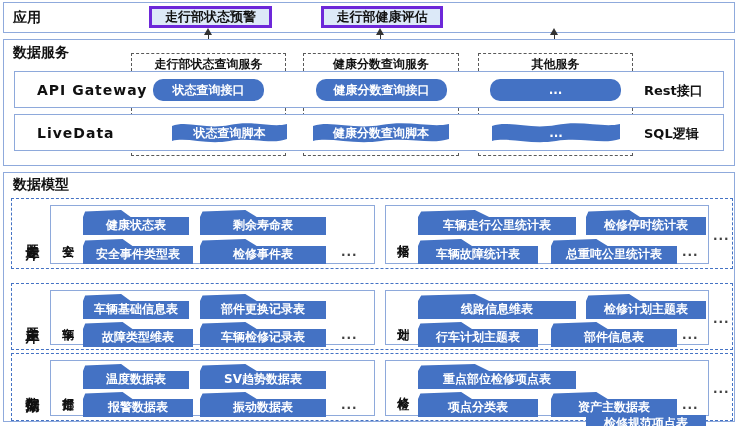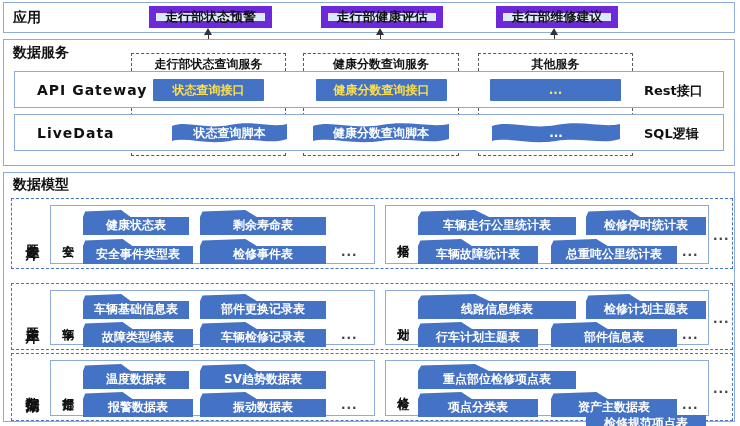--- a/index.html
+++ b/index.html
@@ -1,33 +1,33 @@
 <!DOCTYPE html>
 <html><head>
 <meta charset="utf-8">
 <style>
   html,body{margin:0;padding:0;background:#fff;}
   .canvas{position:relative;width:740px;height:426px;background:#fff;
     font-family:"DejaVu Sans","Liberation Sans",sans-serif;color:#111;overflow:hidden;}
   .section{position:absolute;border:1.5px solid #8FAADC;background:#fff;box-sizing:border-box;}
   .sec-title{position:absolute;font-size:14px;font-weight:bold;color:#111;white-space:nowrap;}
   
-  .btn{position:absolute;height:22px;background:#DCE9F8;border:7px solid #6d28d9;box-sizing:border-box;
+  .btn{position:absolute;height:22px;background:#DCE9F8;border:3px solid #6d28d9;box-sizing:border-box;
     display:flex;align-items:center;justify-content:center;font-size:13px;font-weight:600;}
   
   .arrow{position:absolute;width:9px;height:24px;}
   .arrow .shaft{position:absolute;left:4px;top:6px;width:1px;height:18px;background:#333;}
   .arrow .head{position:absolute;left:0;top:0;width:0;height:0;
     border-left:4.5px solid transparent;border-right:4.5px solid transparent;border-bottom:7px solid #333;}
   
   .dash-group{position:absolute;border:1px dashed #595959;box-sizing:border-box;}
   .dash-caption{margin-top:2px;text-align:center;font-size:12px;font-weight:600;color:#111;}
   .svc-row{position:absolute;border:1px solid #8EA9DB;box-sizing:border-box;display:flex;align-items:center;background:#fff;}
   .svc-label{padding-left:22px;font-size:14px;font-weight:bold;letter-spacing:1px;white-space:nowrap;}
-  .pill{position:absolute;height:22px;background:#4472C4;border-radius:1px;color:#fde047;
+  .pill{position:absolute;height:22px;background:#4472C4;border-radius:10px;color:#ffffff;
     display:flex;align-items:center;justify-content:center;font-size:12px;font-weight:600;}
   .wave{position:absolute;}
   .wave svg{position:absolute;left:0;top:0;width:100%;height:100%;}
   .wave .lbl{position:absolute;left:0;top:53%;width:100%;transform:translateY(-50%);
     text-align:center;color:#fff;font-size:12px;font-weight:600;}
   .type-label{position:absolute;font-size:13px;font-weight:600;white-space:nowrap;}
   
   .model-row{position:absolute;border:1px dashed #4472C4;box-sizing:border-box;}
   .row-vlabel{position:absolute;left:8px;top:0;height:100%;width:26px;display:flex;align-items:center;justify-content:center;
     writing-mode:vertical-rl;text-orientation:upright;font-size:14px;font-weight:bold;letter-spacing:1px;}
@@ -41,21 +41,20 @@
 </style>
 </head>
 <body>
 
 <div class="canvas">
 
   <div class="section" style="left:3px;top:2px;width:732px;height:31px;">
     <div class="sec-title" style="left:9px;top:6px;text-align:right;">应用</div>
     <div class="btn" style="left:145px;top:3px;width:123px;">走行部状态预警</div>
     <div class="btn" style="left:317px;top:3px;width:122px;">走行部健康评估</div>
-    <div class="btn" style="left:492px;top:3px;width:122px;">走行部维修建议</div>
   </div>
 
   <div class="arrow" style="left:204px;top:28px;">
       <span class="head"></span>
       <span class="shaft"></span>
     </div>
   <div class="arrow" style="left:376px;top:28px;">
       <span class="head"></span>
       <span class="shaft"></span>
     </div>

